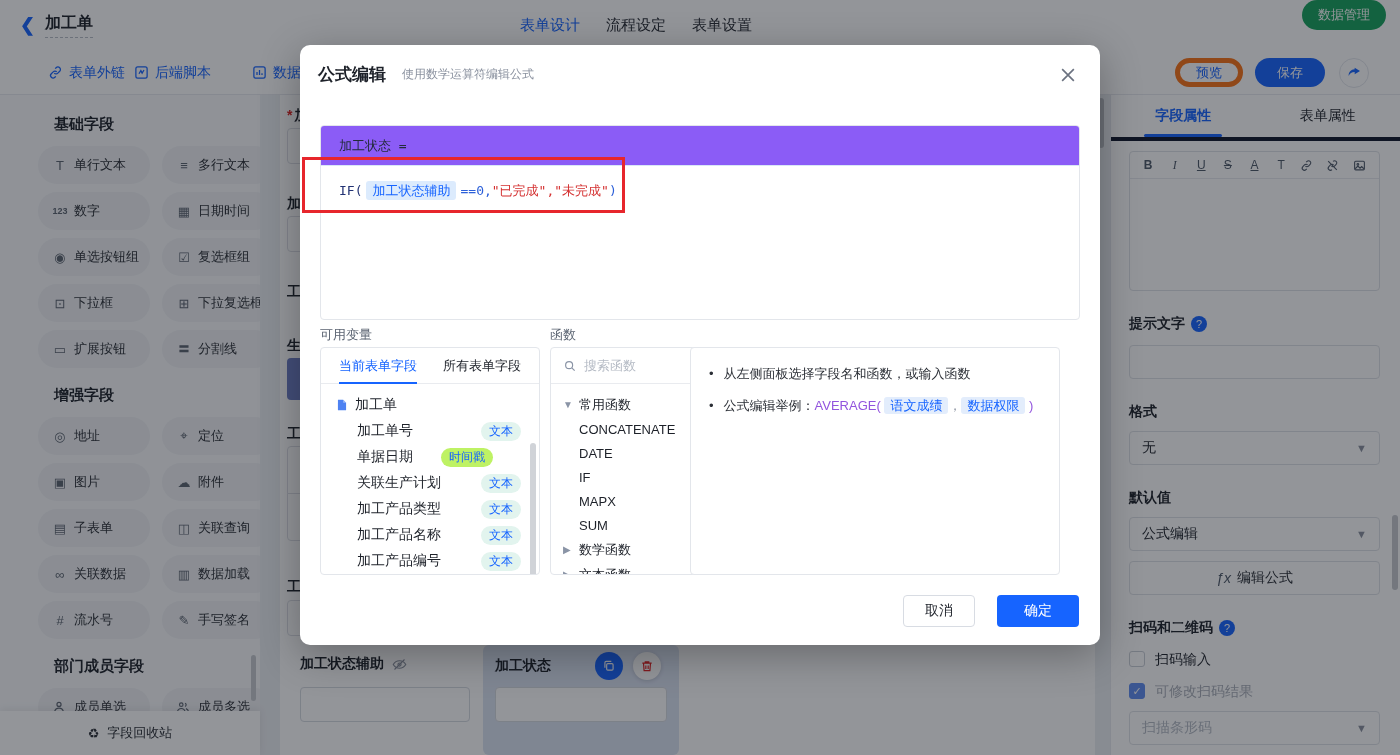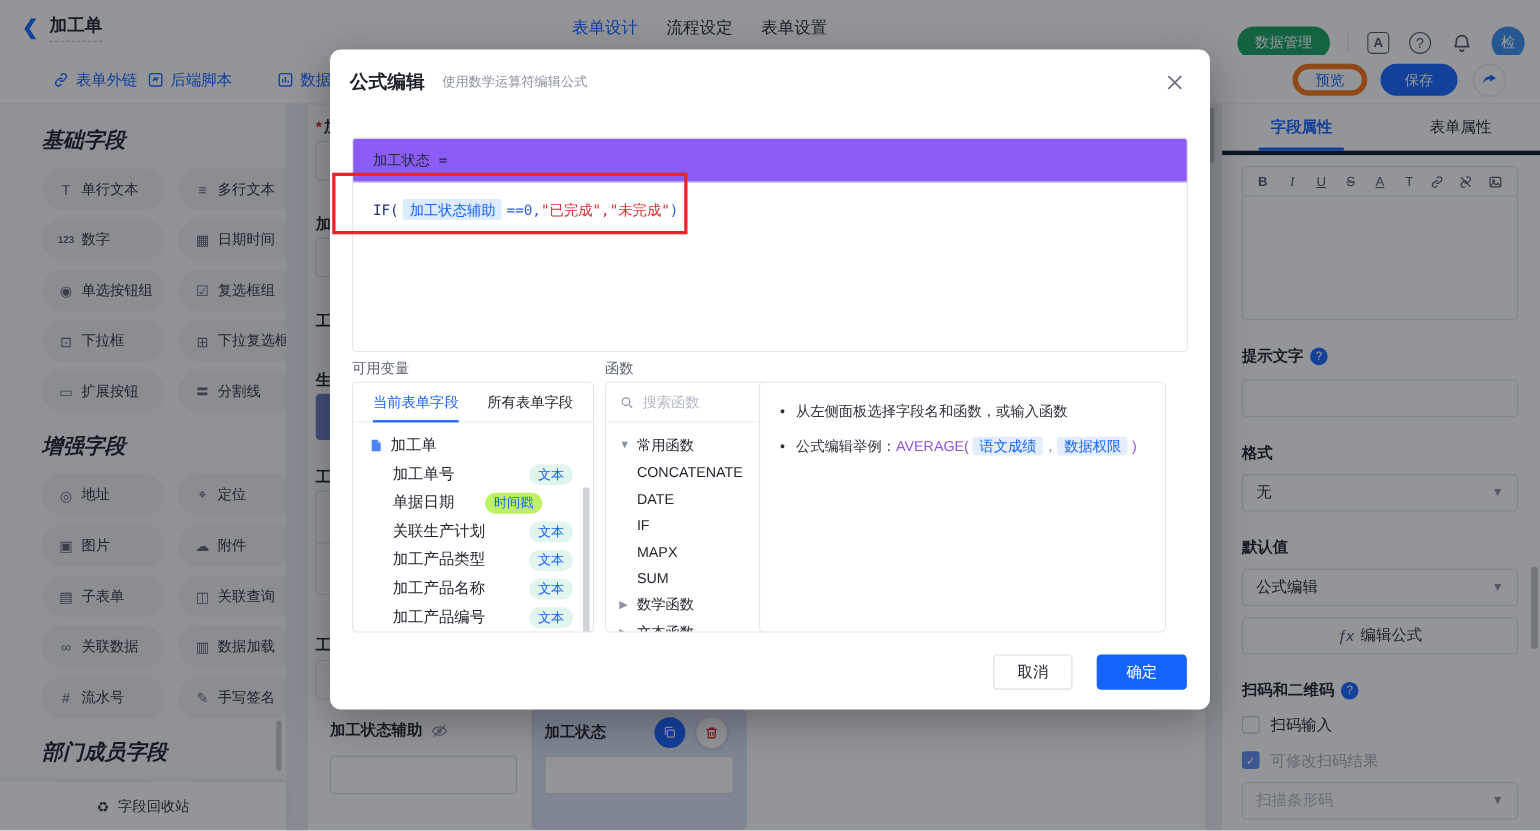--- a/index.html
+++ b/index.html
@@ -9,40 +9,40 @@
   .abs { position:absolute; }
 
   
   #header { left:0; top:0; width:1400px; height:50px; background:#fff; display:flex; align-items:center; z-index:1; }
   .back-wrap { display:flex; align-items:center; margin-left:20px; cursor:pointer; }
   .back-ico { color:#1664ff; font-size:18px; font-weight:bold; margin-right:10px; }
   .doc-title { font-size:16px; font-weight:bold; border-bottom:1px dashed #b9bdc6; padding-bottom:3px; }
   #header-tabs { position:absolute; left:520px; top:0; height:50px; display:flex; gap:26px; align-items:center; }
   .htab { font-size:15px; color:#272b33; cursor:pointer; }
   .htab.active { color:#1664ff; }
-  #header-right { position:absolute; right:14px; top:14px; height:50px; display:flex; align-items:center; gap:16px; }
+  #header-right { position:absolute; right:14px; top:0; height:50px; display:flex; gap:16px;flex-direction:column; }
   .green-btn { background:#17a35d; color:#fff; font-size:13px; border-radius:15px; padding:6px 16px; cursor:pointer; }
   .vdiv { width:1px; height:18px; background:#e3e5ea; }
   .hico { width:22px; height:22px; color:#4e5969; display:flex; align-items:center; justify-content:center; cursor:pointer; }
   .box-a { width:20px; height:20px; border:1.6px solid #4e5969; border-radius:4px; font-size:12px; font-weight:bold; display:flex; align-items:center; justify-content:center; }
   .circle-q { width:20px; height:20px; border:1.6px solid #4e5969; border-radius:50%; font-size:13px; display:flex; align-items:center; justify-content:center; }
   .avatar { width:30px; height:30px; border-radius:50%; background:#3a8ff0; color:#fff; font-size:13px; display:flex; align-items:center; justify-content:center; cursor:pointer; }
 
   
   #subbar { left:0; top:50px; width:1400px; height:45px; background:#fff; border-bottom:1px solid #e7e9ee; z-index:1; }
   .subitem { position:absolute; top:0; height:45px; display:flex; align-items:center; gap:6px; color:#1664ff; font-size:14px; cursor:pointer; }
   .subitem svg { width:15px; height:15px; }
   .pill-btn { position:absolute; top:8px; height:29px; border-radius:15px; font-size:13px; display:flex; align-items:center; justify-content:center; cursor:pointer; }
   #btn-preview { right:157px; width:68px; border:5px solid #f97316; color:#1664ff; background:#fff; }
   #btn-save { right:75px; width:70px; background:#1664ff; color:#fff; }
   #btn-share { right:31px; top:8px; width:30px; height:30px; border-radius:50%; background:#fff; border:1px solid #e3e6ec; display:flex; align-items:center; justify-content:center; cursor:pointer; }
 
   
   #sidebar { left:0; top:95px; width:260px; height:660px; background:#f9fafc; padding:14px 0 0 38px; overflow:hidden; z-index:1; }
-  .sec-title { font-size:19px; font-weight:bold; margin:6px 0 12px 0;font-style:italic; }
+  .sec-title { font-size:15px; font-weight:bold; margin:6px 0 12px 16px; }
   .pill-grid { display:grid; grid-template-columns:112px 112px; gap:8px 12px; margin-bottom:18px; }
   .fpill { height:38px; background:#f0f1f4; border-radius:19px; display:flex; align-items:center; padding-left:14px; font-size:13px; color:#2b2f36; cursor:pointer; white-space:nowrap; }
   .fpill .gi { color:#5c6470; font-size:13px; margin-right:6px; min-width:16px; text-align:center; }
   .fpill .gi svg { width:14px; height:14px; }
   #sb-scroll { right:4px; top:560px; width:5px; height:46px; background:#c6c9ce; border-radius:3px; }
   #recycle-bar { left:0; bottom:0; width:260px; height:44px; background:#fff; box-shadow:0 -2px 8px rgba(0,0,0,.07); display:flex; align-items:center; justify-content:center; gap:8px; font-size:13px; color:#2b2f36; cursor:pointer; z-index:2; }
 
   
   #canvas { left:260px; top:95px; width:850px; height:660px; background:#eceef2; z-index:0; }
   #form-card { position:absolute; left:20px; top:0; width:815px; height:660px; background:#fff; }

